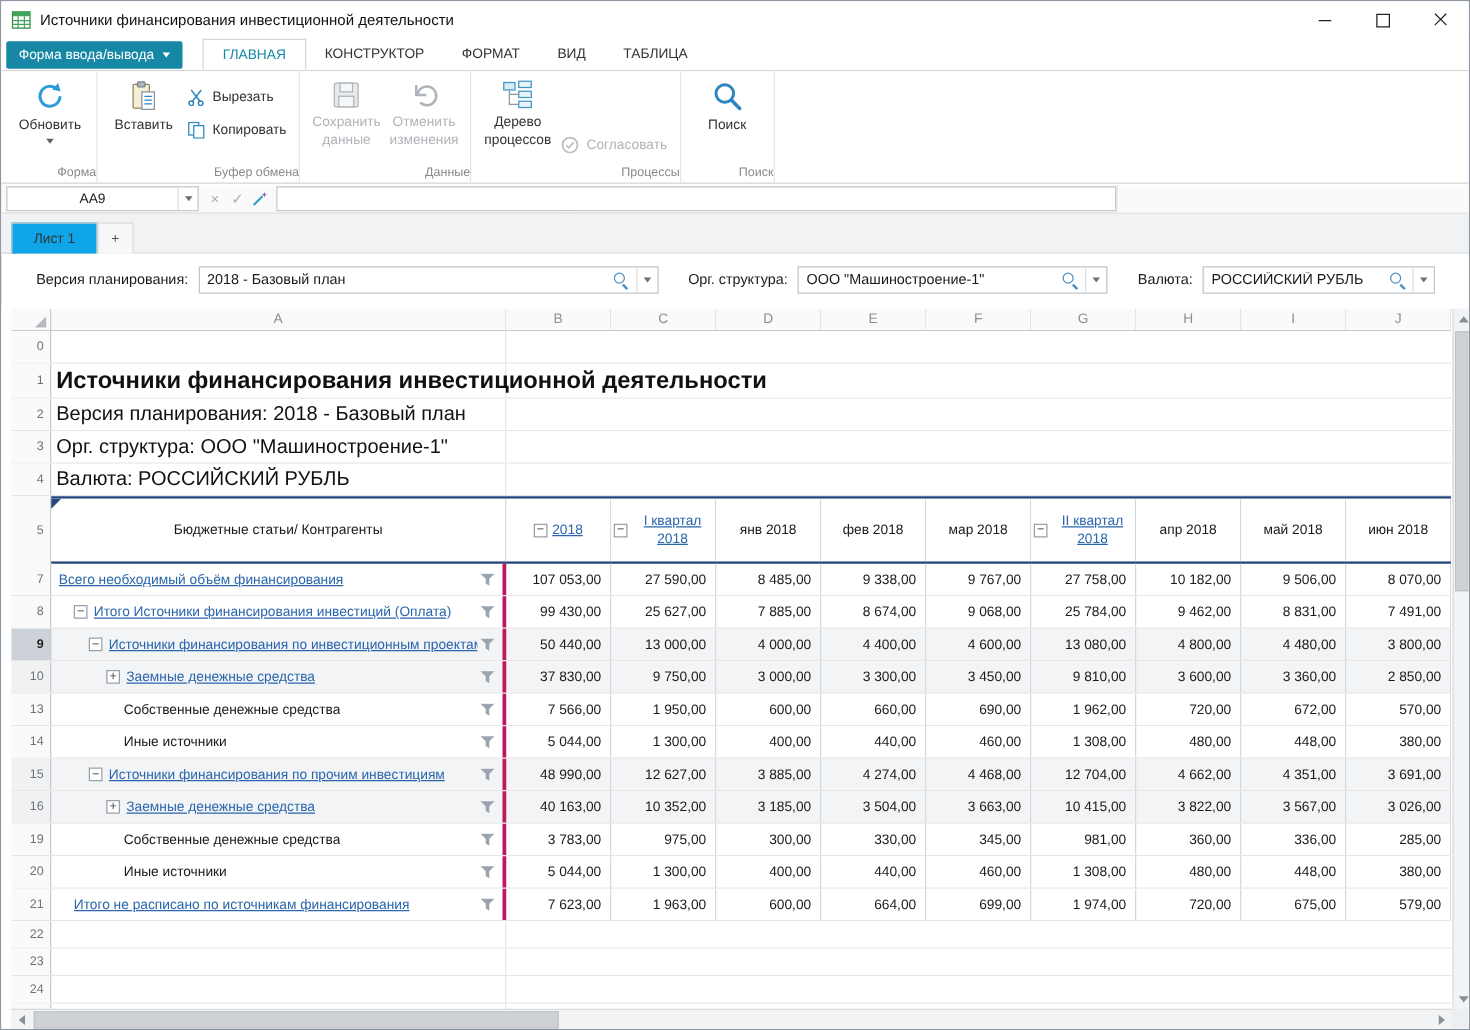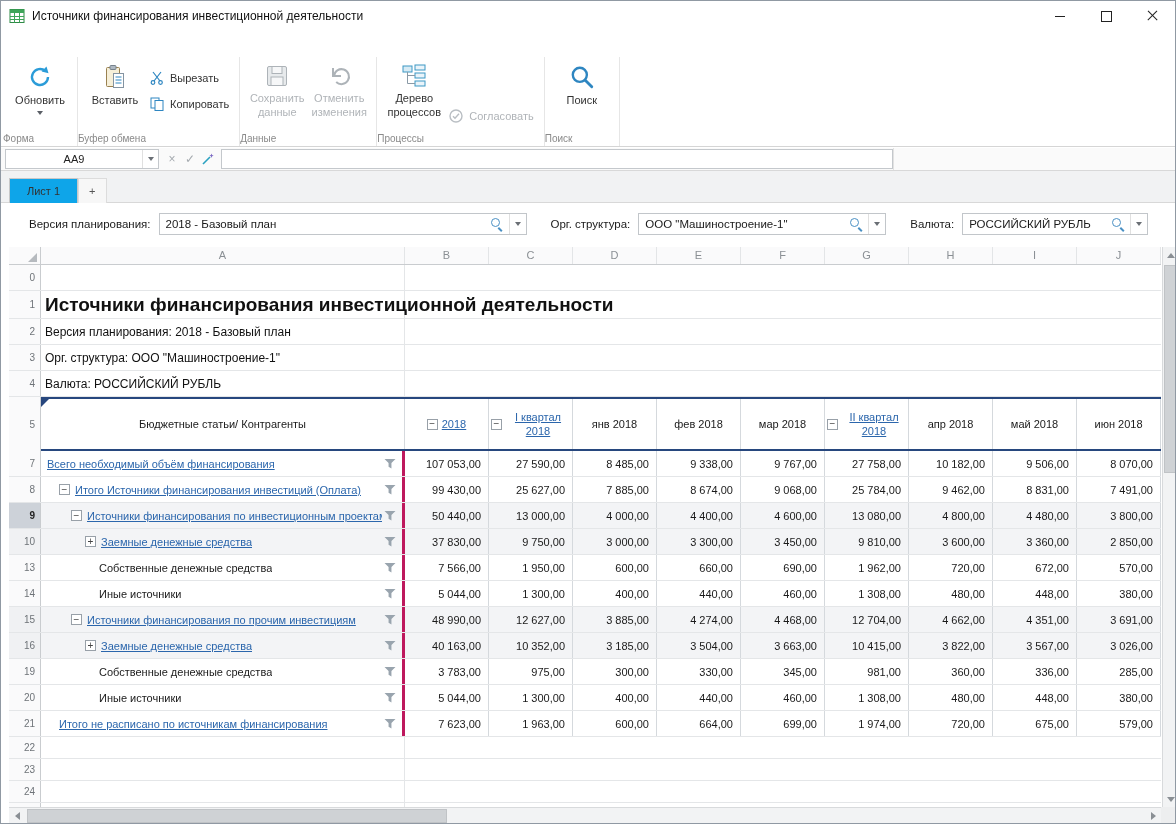--- a/index.html
+++ b/index.html
@@ -26,21 +26,21 @@
                   background:#1687A5; color:#fff; font-size:11px; display:flex; align-items:center; gap:7px;
                   border-radius:2px; cursor:default; }
   .caret-w { width:0; height:0; border-left:3.5px solid transparent; border-right:3.5px solid transparent; border-top:4px solid #fff; }
   .rtab { padding:0 15px; height:25px; line-height:25px; font-size:11px; color:#333; }
   .rtab.active { color:#1687A5; background:#fff; border:1px solid #D5D5D5; border-bottom:1px solid #fff; margin-bottom:-1px; }
 
   
   .ribbon { position:absolute; left:0; top:56px; width:100%; height:90px; background:#fff;
             border-bottom:1px solid #D5D5D5; display:flex; padding-left:2px; }
   .rgroup { position:relative; border-right:1px solid #E6E6E6; padding:4px 6px 14px; }
-  .rgroup-label { position:absolute; bottom:2px; left:0; width:100%; text-align:left;
+  .rgroup-label { position:absolute; bottom:2px; left:0; width:100%; text-align:right;
                   font-size:10px; color:#8A8A8A; }
   .rgroup-content { display:flex; height:72px; }
   .bigbtn { width:62px; display:flex; flex-direction:column; align-items:center; padding-top:3px; }
   .bigbtn .bb-label { font-size:11px; color:#333; text-align:center; margin-top:4px; line-height:1.25; }
   .bigbtn.disabled .bb-label { color:#B0B4B8; }
   .caret-d { width:0; height:0; border-left:3.5px solid transparent; border-right:3.5px solid transparent;
              border-top:4px solid #5A5F66; margin-top:3px; }
   .smallcol { display:flex; flex-direction:column; justify-content:flex-start; padding-top:6px; gap:4px; }
   .smallbtn { display:flex; align-items:center; gap:6px; height:22px; padding:0 4px; font-size:11px; color:#333; }
   .smallbtn.disabled { color:#B0B4B8;margin-top:42px; }
@@ -91,21 +91,21 @@
   .g-letter { font-size:11px; color:#8A8F94; text-align:center; line-height:17px;
               border-right:1px solid #E3E5E7; background:#FAFAFB; }
   .g-rn { width:32px; font-size:10px; color:#6E7378; text-align:right; padding-right:5px;
           border-right:1px solid #C9CCCF; background:#FAFAFB; display:flex; align-items:center; justify-content:flex-end; }
   .g-rn.selected { background:#CDD2D9; color:#222; font-weight:bold; }
   .row0 { height:16px; }
   .info-row { height:26px; }
   .title-row { height:28px; }
   .g-info-a { border-right:1px solid #E4E6E8; position:relative; display:flex; align-items:center; padding-left:4px; overflow:visible; }
   .g-info-rest { flex:1; }
-  .info-text { white-space:nowrap; font-size:12px; color:#111; position:relative; z-index:1; }
+  .info-text { white-space:nowrap; font-size:16px; color:#111; position:relative; z-index:1; }
   .title-row .info-text { font-size:19px; font-weight:bold; }
   .header-row { height:54px; border-bottom:none; }
   .header-cells { display:flex; height:54px; border-top:2px solid #27477E; border-bottom:2px solid #27477E; }
   .h-cell { border-right:1px solid #D5D9DD; display:flex; align-items:center; justify-content:center;
             gap:3px; padding:2px; background:#fff; }
   .h-a { position:relative; }
   .h-tri { position:absolute; left:0; top:0; width:0; height:0;
            border-top:8px solid #27477E; border-right:8px solid transparent; }
   .h-label { font-size:11px; color:#1A1A1A; text-align:center; line-height:1.3; max-width:64px; }
   .h-a .h-label { max-width:none; }
@@ -154,20 +154,33 @@
       <path d="M1 8.5h14M1 11.5h14M5.5 5v9.5M10.5 5v9.5" stroke="#3FA55A" stroke-width="1" fill="none"></path>
     </svg>
     <span class="app-title">Источники финансирования инвестиционной деятельности</span>
     <div class="win-controls">
       <div class="wc wc-min"></div>
       <div class="wc wc-max"></div>
       <div class="wc wc-close"></div>
     </div>
   </div>
 
+  <div class="menubar">
+    <div class="app-menu-btn">
+      <span>Форма ввода/вывода</span>
+      <span class="caret-w"></span>
+    </div>
+    <div id="ribbon-tabs" style="display:flex;">
+        <div class="rtab active">ГЛАВНАЯ</div>
+        <div class="rtab">КОНСТРУКТОР</div>
+        <div class="rtab">ФОРМАТ</div>
+        <div class="rtab">ВИД</div>
+        <div class="rtab">ТАБЛИЦА</div>
+      </div>
+  </div>
 
   <div class="ribbon">
     <div class="rgroup">
       <div class="rgroup-content">
         <div class="bigbtn">
           <svg width="26" height="26" viewBox="0 0 26 26">
             <path d="M21 13a8 8 0 1 1-2.6-5.9" fill="none" stroke="#2B9CD8" stroke-width="2.4"></path>
             <path d="M19.5 2.5 L21.5 9.2 L14.6 7.6 Z" fill="#2B9CD8"></path>
           </svg>
           <span class="bb-label">Обновить</span>

